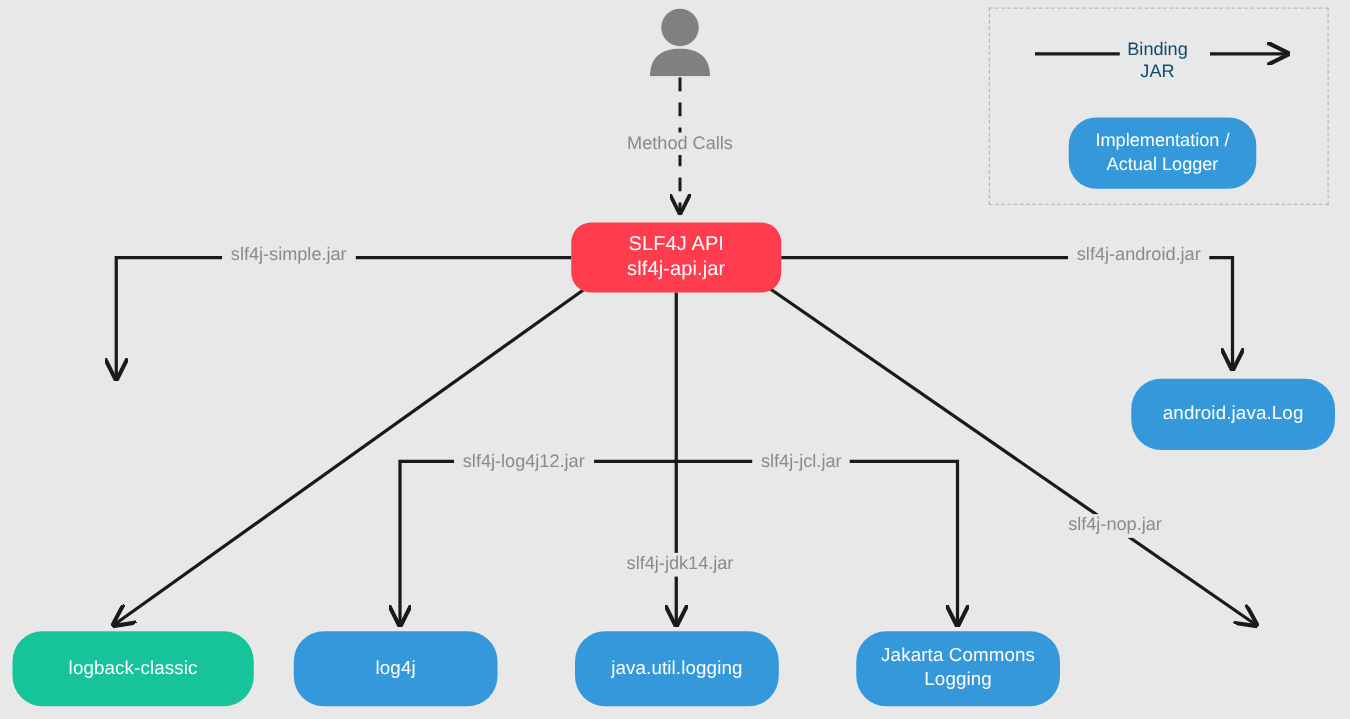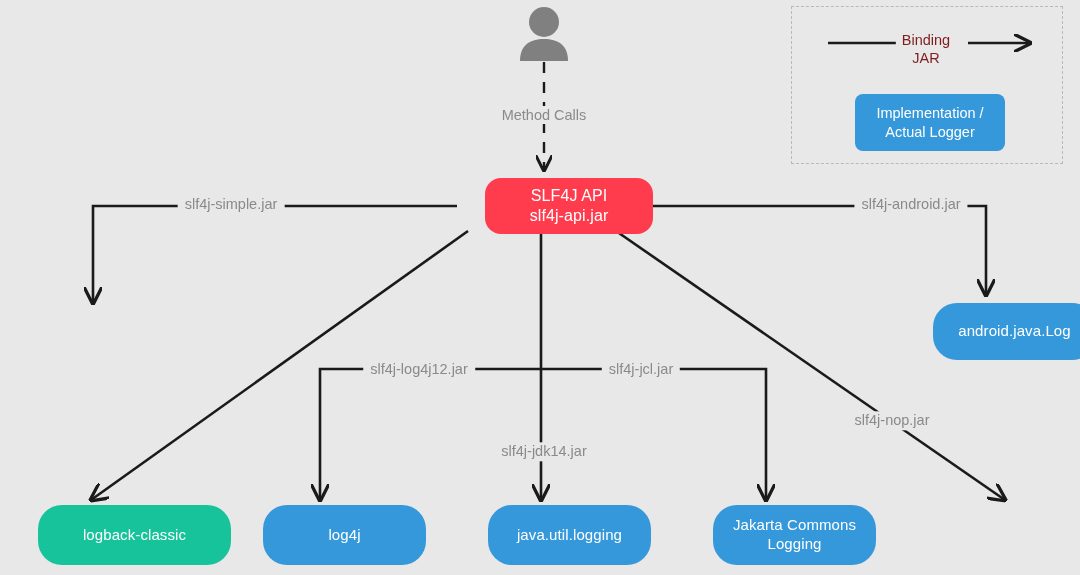--- a/index.html
+++ b/index.html
@@ -34,21 +34,20 @@
     box-sizing: border-box;
     display: flex;
     align-items: center;
     justify-content: center;
     text-align: center;
     color: #ffffff;
     border-radius: 24px;
     line-height: 1.25;
     z-index: 5;
     letter-spacing: 0.1px;
-    margin-left: 28px;
   }
   .node.blue  { background: #3498db; }
   .node.green { background: #17c39a; }
   .node.red   { background: #ff3b4e; }
 
   .node-label { white-space: pre-line; display: block; }
 
   
   #node-slf4j-api {
     left: 457px;  top: 178px;
@@ -135,33 +134,33 @@
     left: 791px; top: 6px;
     width: 272px; height: 158px;
     border: 1.5px dashed #b9b9b9;
     box-sizing: border-box;
     z-index: 3;
   }
   #legend-binding-label {
     position: absolute;
     left: 134px; top: 42px;
     transform: translate(-50%, -50%);
-    color: #7f1d1d;
+    color: #0c4a6e;
     font-size: 14.5px;
     text-align: center;
     line-height: 1.25;
     background: #e8e8e8;
     padding: 0 6px;
     white-space: pre-line;
   }
   #legend-impl-node {
     position: absolute;
     left: 63px; top: 87px;
     width: 150px; height: 57px;
-    border-radius: 8px;
+    border-radius: 22px;
     background: #3498db;
     color: #fff;
     font-size: 14.5px;
     display: flex;
     align-items: center;
     justify-content: center;
     text-align: center;
     line-height: 1.25;
   }
   #legend-impl-node span { white-space: pre-line; }

